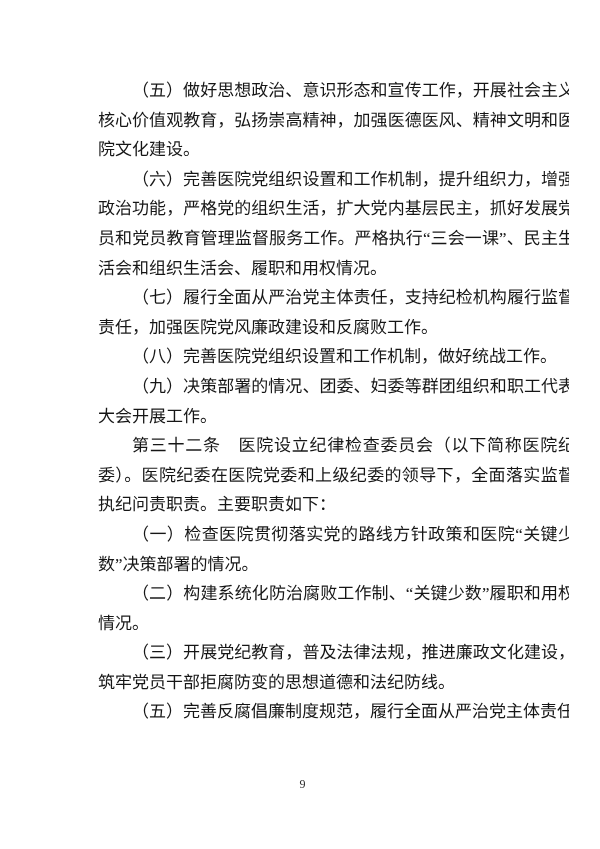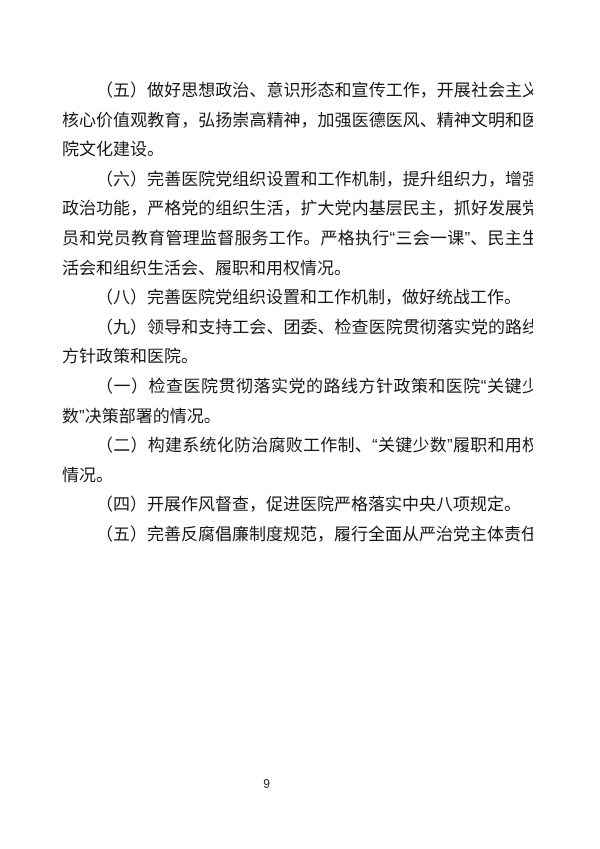--- a/index.html
+++ b/index.html
@@ -6,21 +6,22 @@
     margin: 0;
     padding: 0;
     background: #ffffff;
   }
   .page {
     position: relative;
     width: 533px;
     height: 849px;
     background: #ffffff;
     overflow: hidden;
-    font-family: Liberation Sans, sans-serif;
+    font-family: Liberation Serif, serif;
+    margin-left: 36px;
   }
   .content {
     position: absolute;
     left: 62px;
     top: 76px;
     width: 477px;
     color: #161616;
     font-size: 17px;
     line-height: 29.6px;
     text-align: justify;
@@ -44,21 +45,23 @@
     color: #2b2b2b;
   }
 </style>
 </head>
 <body>
 
 <main class="page">
   <section class="content">
       <p class="para">（五）做好思想政治、意识形态和宣传工作，开展社会主义核心价值观教育，弘扬崇高精神，加强医德医风、精神文明和医院文化建设。</p>
       <p class="para">（六）完善医院党组织设置和工作机制，提升组织力，增强政治功能，严格党的组织生活，扩大党内基层民主，抓好发展党员和党员教育管理监督服务工作。严格执行“三会一课”、民主生活会和组织生活会、履职和用权情况。</p>
+      <p class="para">（七）履行全面从严治党主体责任，支持纪检机构履行监督责任，加强医院党风廉政建设和反腐败工作。</p>
       <p class="para">（八）完善医院党组织设置和工作机制，做好统战工作。</p>
-      <p class="para">（九）领导和支持工会、团委、检查医院贯彻落实党的路线方针政策和医院。</p>
+      <p class="para">（九）决策部署的情况、团委、妇委等群团组织和职工代表大会开展工作。</p>
+      <p class="para">第三十二条　医院设立纪律检查委员会（以下简称医院纪委）。医院纪委在医院党委和上级纪委的领导下，全面落实监督执纪问责职责。主要职责如下：</p>
       <p class="para">（一）检查医院贯彻落实党的路线方针政策和医院“关键少数”决策部署的情况。</p>
       <p class="para">（二）构建系统化防治腐败工作制、“关键少数”履职和用权情况。</p>
-      <p class="para">（四）开展作风督查，促进医院严格落实中央八项规定。</p>
+      <p class="para">（三）开展党纪教育，普及法律法规，推进廉政文化建设，筑牢党员干部拒腐防变的思想道德和法纪防线。</p>
       <p class="para">（五）完善反腐倡廉制度规范，履行全面从严治党主体责任</p>
     </section>
   <footer class="page-number">9</footer>
 </main>
 
 </body></html>

